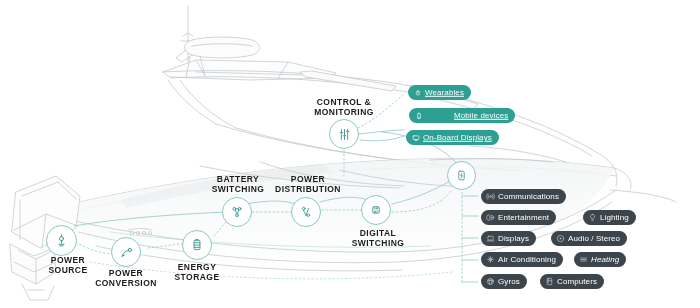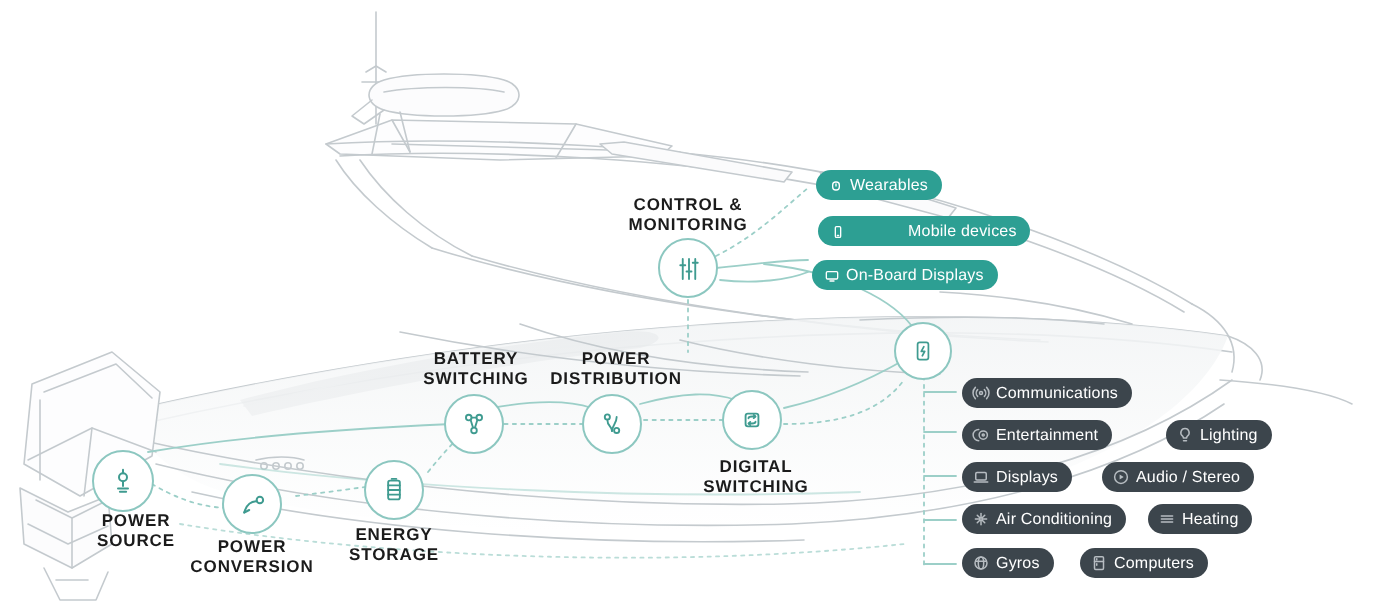--- a/index.html
+++ b/index.html
@@ -48,21 +48,21 @@
     color:#ffffff;
     font-size:8px;
     letter-spacing:.1px;
     white-space:nowrap;
   }
   .pill .pi{
     width:9px;height:9px;margin-right:3px;flex:0 0 auto;
     display:flex;align-items:center;justify-content:center;
   }
   .pill .pi svg{display:block;}
-  .pill.teal{background:#2d9f93;}
+  .pill.teal{background:#2d9f93;text-decoration:underline;}
   .pill.dark{background:#3c454c;}
   .pill .ptxt{display:block;transform:translateY(-0.2px);}
 </style>
 </head>
 <body>
 
 <div id="stage">
 
   <svg id="boat" viewBox="0 0 700 308">
     <defs>
@@ -376,21 +376,21 @@
           <path d="M14 12h5.5"></path>
         <path d="M10.4 10.4 L7 7"></path>
           <path d="M13.6 13.6 L17 17"></path>
         <path d="M13.6 10.4 L17 7"></path>
           <path d="M10.4 13.6 L7 17"></path>
       </svg>
     </span>
     <span class="ptxt">Air Conditioning</span>
   </div>
 
-  <div class="pill dark" style="left:574px;top:252px;">
+  <div class="pill dark" style="left:574px;top:252px;font-style:italic;">
     <span class="pi">
       <svg width="9" height="9" viewBox="0 0 24 24" fill="none" stroke="#b6bcc1" stroke-width="2" stroke-linecap="round" stroke-linejoin="round">
         <path d="M4.5 8h15"></path>
           <path d="M4.5 12h15"></path>
           <path d="M4.5 16h15"></path>
       </svg>
     </span>
     <span class="ptxt">Heating</span>
   </div>
 

